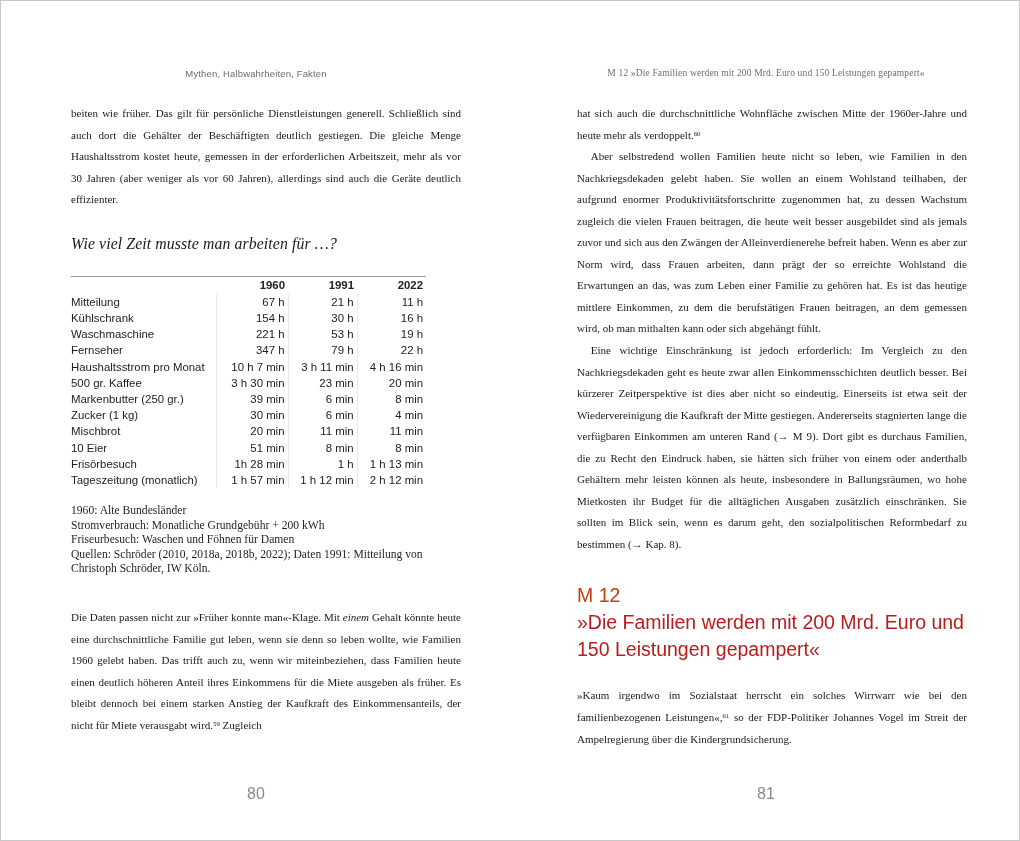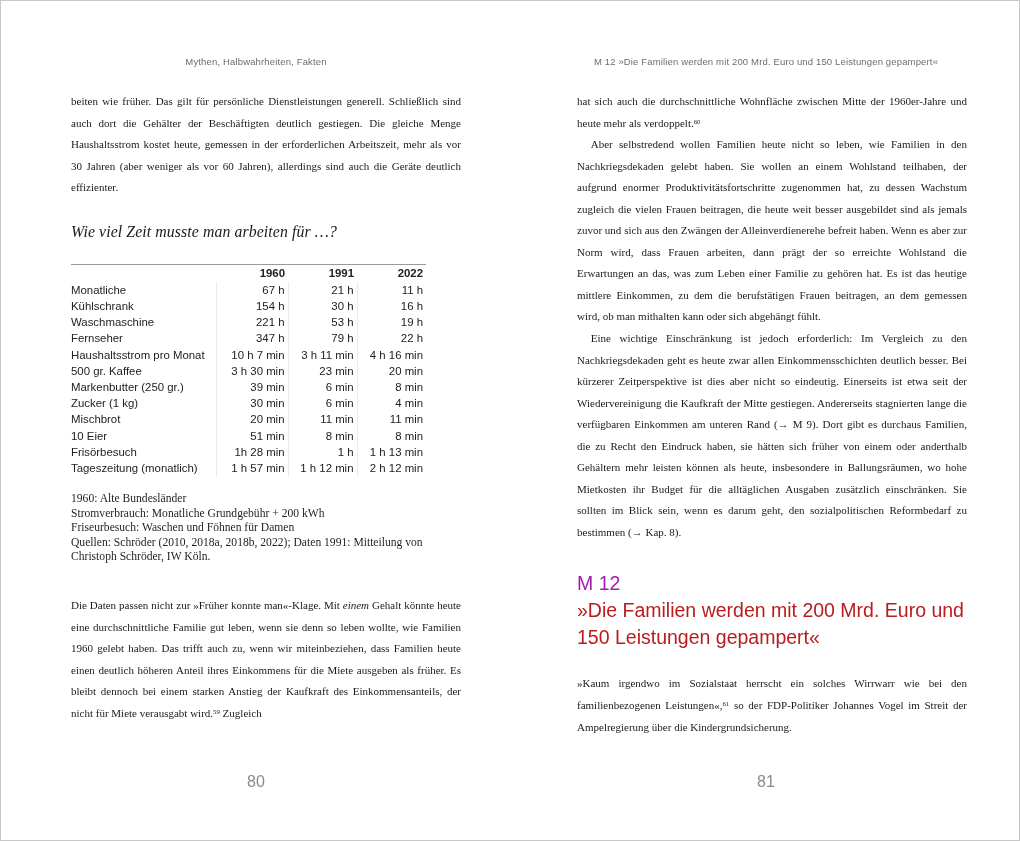--- a/index.html
+++ b/index.html
@@ -16,39 +16,39 @@
     position: relative;
     width: 1020px;
     height: 841px;
     background: #ffffff;
     border: 1px solid #c8c8c8;
     box-sizing: border-box;
     overflow: hidden;
   }
   .page {
     position: absolute;
-    top: 0;
+    top: 12px;
     height: 726px;
     box-sizing: border-box;
   }
   .page-left  { left: 0;   width: 510px; }
   .page-right { left: 510px; width: 510px; }
 
   
   .running-head {
     position: absolute;
     top: 55px;
     font-family: "Liberation Sans", "DejaVu Sans", sans-serif;
     font-size: 9.5px;
     letter-spacing: 0.15px;
     color: #6d6d6d;
     white-space: nowrap;
   }
   .page-left .running-head  { left: 0; width: 510px; text-align: center; }
-  .page-right .running-head { left: 0; width: 510px; text-align: center; }
+  .page-right .running-head { left: 0; width: 510px; text-align: center; font-family: Liberation Serif, serif; }
 
   
   .col {
     position: absolute;
     top: 90px;
     width: 390px;
   }
   .page-left .col  { left: 70px; }
   .page-right .col { left: 66px; }
 
@@ -132,21 +132,21 @@
     width: 352px;
   }
 
   
   .m-number {
     margin: 0;
     font-family: "Liberation Sans", "DejaVu Sans", sans-serif;
     font-size: 19.5px;
     font-weight: normal;
     line-height: 28px;
-    color: #a21caf;
+    color: #c2410c;
   }
   .m-title {
     margin: 0;
     font-family: "Liberation Sans", "DejaVu Sans", sans-serif;
     font-size: 19.5px;
     font-weight: normal;
     line-height: 27px;
     color: #b91c1c;
   }
 
@@ -202,21 +202,21 @@
           <thead>
             <tr>
               <th class="lbl"></th>
               <th>1960</th>
               <th>1991</th>
               <th>2022</th>
             </tr>
           </thead>
           <tbody>
             <tr>
-              <td class="lbl">Monatliche</td>
+              <td class="lbl">Mitteilung</td>
               <td>67 h</td>
               <td>21 h</td>
               <td>11 h</td>
             </tr>
             <tr>
               <td class="lbl">Kühlschrank</td>
               <td>154 h</td>
               <td>30 h</td>
               <td>16 h</td>
             </tr>

